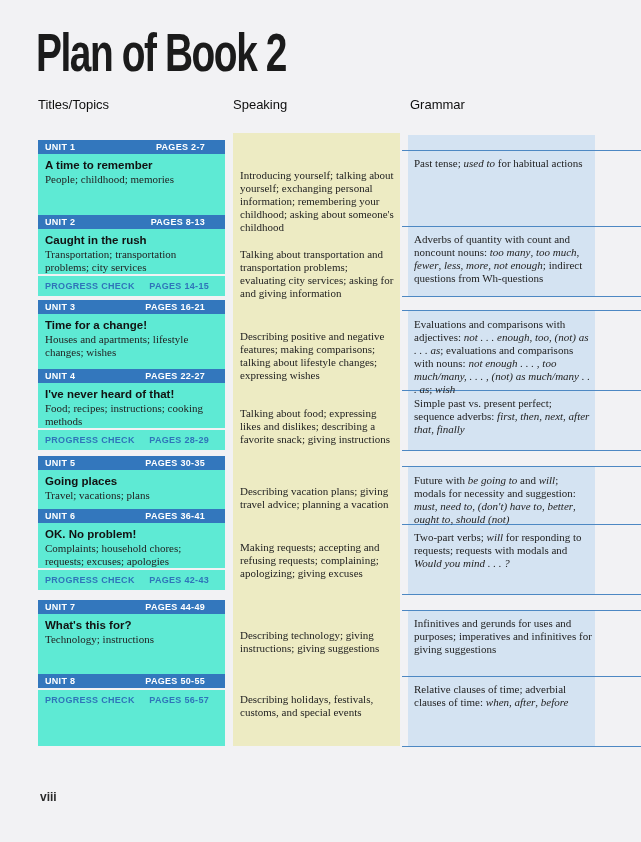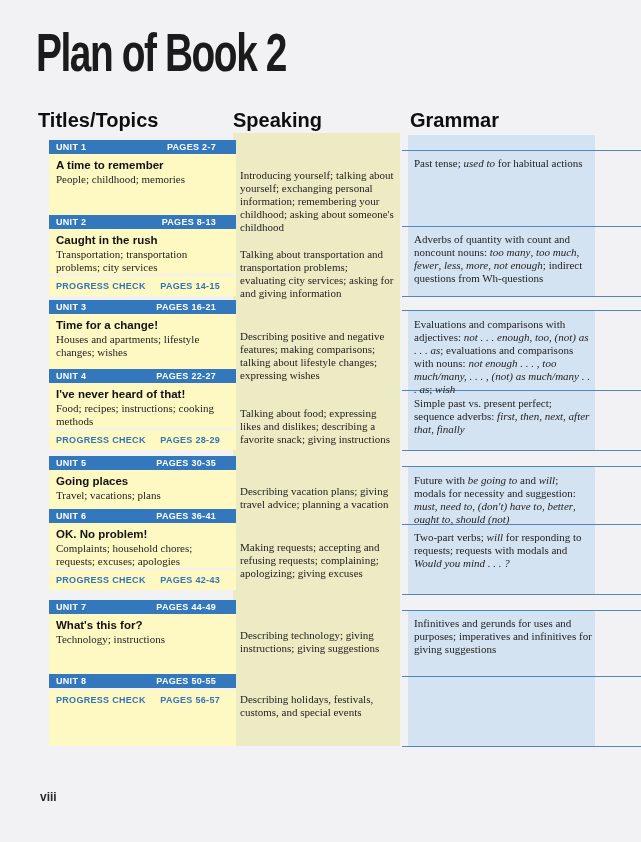--- a/index.html
+++ b/index.html
@@ -17,39 +17,39 @@
     position:absolute; left:36px; top:24px;
     font-family:"Liberation Sans", sans-serif;
     font-weight:700; font-size:54px; line-height:56px;
     letter-spacing:-2px; color:#1b1b1b;
     transform:scaleX(0.72); transform-origin:left top;
     white-space:nowrap;
   }
 
   
   .colhead {
-    position:absolute; top:109px;
-    font-family:"Liberation Sans", sans-serif;
-    font-weight:700; font-size:20px; color:#0e0e0e;
+    position:absolute; top:97px;
+    font-family:"Liberation Sans", sans-serif;
+    font-weight:400; font-size:13px; color:#0e0e0e;
   }
   .ch-topics  { left:38px; }
   .ch-speaking{ left:233px; }
   .ch-grammar { left:410px; }
 
   
   .yellow-band {
     position:absolute; left:233px; top:133px;
     width:167px; height:613px;
     background:#edebc3;
   }
 
   
   .tblock {
-    position:absolute; left:49px; width:187px;
-    background:#fef9c3;
+    position:absolute; left:38px; width:187px;
+    background:#5eead4;
     display:flex; flex-direction:column;
     box-sizing:border-box;
   }
   .grp1 { top:140px; height:156px; }
   .grp2 { top:300px; height:150px; }
   .grp3 { top:456px; height:134px; }
   .grp4 { top:600px; height:146px; }
 
   .unit-bar {
     height:14px; flex:0 0 14px;
@@ -247,16 +247,17 @@
   <div class="scell s7">Describing technology; giving instructions; giving suggestions</div>
   <div class="scell s8">Describing holidays, festivals, customs, and special events</div>
 
   <div class="gcell gc1">Past tense; <i>used to</i> for habitual actions</div>
   <div class="gcell gc2">Adverbs of quantity with count and noncount nouns: <i>too many</i>, <i>too much</i>, <i>fewer</i>, <i>less</i>, <i>more</i>, <i>not enough</i>; indirect questions from Wh-questions</div>
   <div class="gcell gc3">Evaluations and comparisons with adjectives: <i>not . . . enough</i>, <i>too</i>, <i>(not) as . . . as</i>; evaluations and comparisons with nouns: <i>not enough . . .</i> , <i>too much/many, . . .</i> , <i>(not) as much/many . . . as</i>; <i>wish</i></div>
   <div class="gcell gc4">Simple past vs. present perfect; sequence adverbs: <i>first</i>, <i>then</i>, <i>next</i>, <i>after that</i>, <i>finally</i></div>
   <div class="gcell gc5">Future with <i>be going to</i> and <i>will</i>; modals for necessity and suggestion: <i>must</i>, <i>need to</i>, <i>(don't) have to</i>, <i>better</i>, <i>ought to</i>, <i>should (not)</i></div>
   <div class="gcell gc6">Two-part verbs; <i>will</i> for responding to requests; requests with modals and <i>Would you mind . . . ?</i></div>
   <div class="gcell gc7">Infinitives and gerunds for uses and purposes; imperatives and infinitives for giving suggestions</div>
+  <div class="gcell gc8">Relative clauses of time; adverbial clauses of time: <i>when</i>, <i>after</i>, <i>before</i></div>
 
   <div class="page-number">viii</div>
 
 </div>
 
 </body></html>

